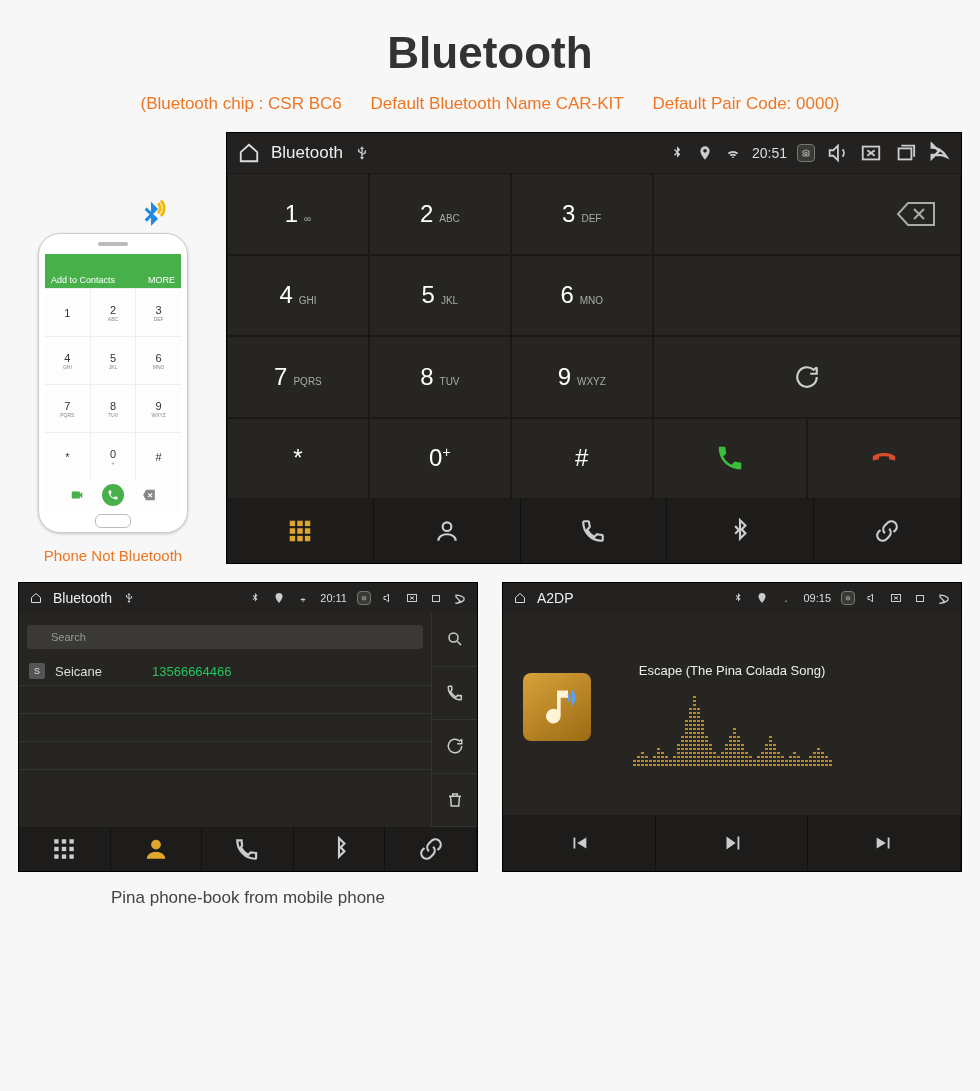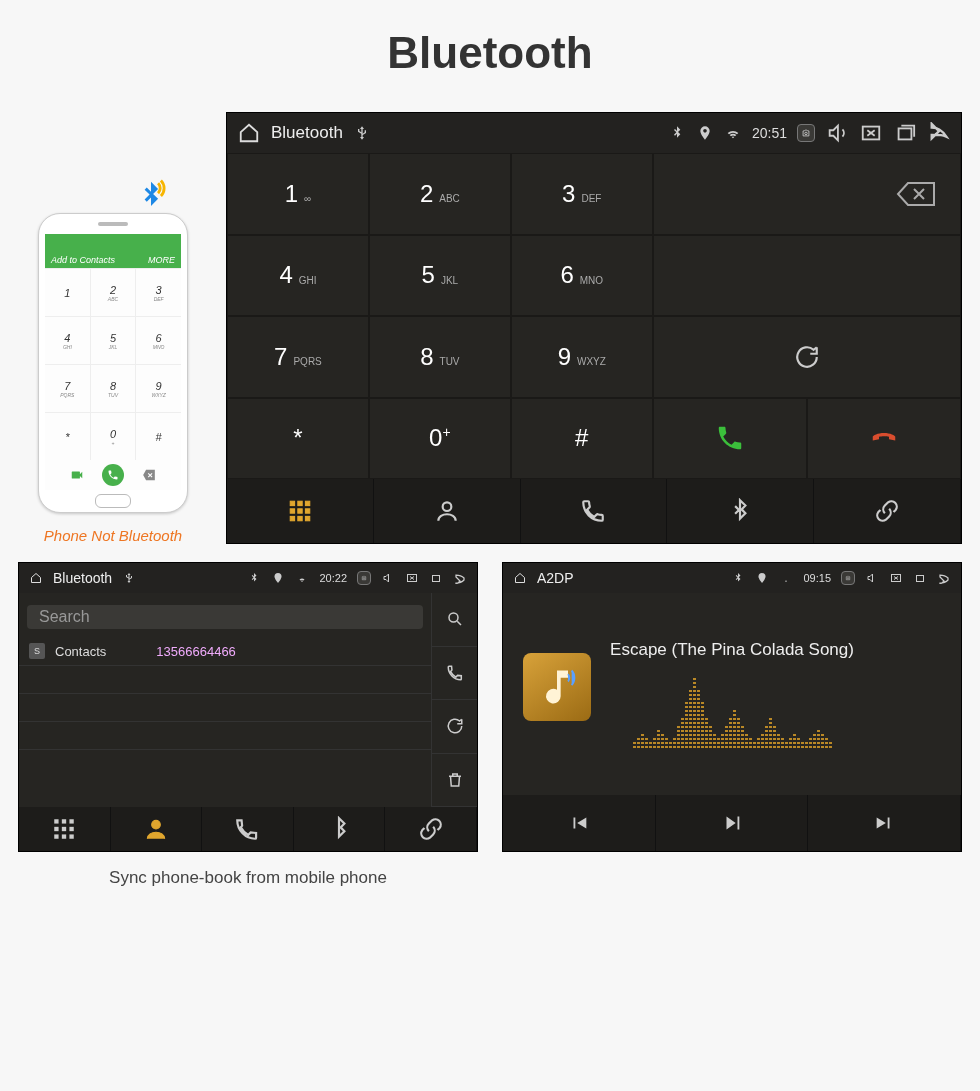--- a/index.html
+++ b/index.html
@@ -4,21 +4,21 @@
 <style>
   *{box-sizing:border-box;margin:0;padding:0;font-family:Arial,Helvetica,sans-serif;}
   body{background:#f7f7f7;width:980px;}
   .hero{padding:28px 20px 0 20px;text-align:center;}
   .hero h1{font-size:44px;font-weight:700;color:#333;margin-bottom:16px;}
   .hero .desc{font-size:17px;color:#555;line-height:1.55;max-width:800px;margin:0 auto 6px auto;}
   .hero .spec{font-size:17px;color:#ee7623;font-weight:400;}
   .spec span{padding:0 12px;}
 
   .top-row{display:flex;align-items:flex-end;padding:18px 18px 0 18px;gap:18px;}
-  .phone-col{width:190px;text-align:center;font-style:italic;}
+  .phone-col{width:190px;text-align:center;}
   .phone-col .caption{color:#ee7623;font-size:15px;margin-top:14px;}
   .bt-icon{text-align:right;padding-right:40px;margin-bottom:-4px;}
   .bt-icon svg{width:34px;height:34px;}
   .phone-body{width:150px;height:300px;margin:0 auto;background:#fff;border-radius:22px;border:1px solid #ccc;display:flex;flex-direction:column;box-shadow:0 1px 3px rgba(0,0,0,.2);} 
   .phone-spk{height:20px;display:flex;align-items:center;justify-content:center;}
   .phone-spk::before{content:"";width:30px;height:4px;background:#bbb;border-radius:2px;}
   .phone-screen{flex:1;background:#fdfdfd;margin:0 6px;display:flex;flex-direction:column;}
   .ps-bar{background:#47b04b;height:18px;display:flex;align-items:center;}
   .ps-title{background:#47b04b;color:#fff;font-size:9px;padding:3px 6px;display:flex;justify-content:space-between;}
   .ps-keypad{flex:1;display:flex;flex-direction:column;}
@@ -56,50 +56,55 @@
   .bt-tab.active svg{fill:#e0a62e;stroke:#e0a62e;}
 
   .caption-row{text-align:center;color:#444;font-size:17px;padding-top:16px;}
   .caption-sub{font-size:15px;}
 
   .bottom-row{display:flex;gap:24px;padding:18px;}
   .bcol{flex:1;display:flex;flex-direction:column;}
   .bcol .unit{height:290px;}
 
   
-  .pb-search{margin:8px;background:#3a3936;border-radius:4px;height:24px;font-size:16px;color:#999;display:flex;align-items:center;padding:0 12px;}
+  .pb-search{margin:8px;background:#3a3936;border-radius:4px;height:24px;font-size:11px;color:#999;display:flex;align-items:center;padding:0 24px;}
   .pb-list{flex:1;display:flex;}
   .pb-left{flex:1;padding:4px 0;}
   .pb-row{display:flex;align-items:center;padding:6px 10px;gap:10px;font-size:13px;color:#ddd;border-bottom:1px solid #333;}
   .pb-row .s{width:16px;height:16px;background:#555;font-size:9px;display:flex;align-items:center;justify-content:center;border-radius:2px;}
-  .pb-row .num{margin-left:40px;color:#f0abfc;}
+  .pb-row .num{margin-left:40px;color:#22c55e;}
   .pb-side{width:46px;display:flex;flex-direction:column;}
   .pb-side>div{flex:1;display:flex;align-items:center;justify-content:center;border-bottom:1px solid #333;border-left:1px solid #333;}
   .pb-side svg{width:18px;height:18px;}
 
   
   .a2-body{flex:1;display:flex;flex-direction:column;align-items:center;justify-content:center;gap:8px;position:relative;overflow:hidden;}
-  .a2-song{font-size:17px;color:#eee;}
+  .a2-song{font-size:13px;color:#eee;}
   .a2-art{width:68px;height:68px;background:linear-gradient(145deg,#d8a23a,#9b6b14);border-radius:8px;display:flex;align-items:center;justify-content:center;position:absolute;left:20px;top:60px;}
   .a2-eq{width:320px;height:80px;display:flex;align-items:flex-end;gap:1px;justify-content:center;}
   .a2-eq span{width:3px;background:repeating-linear-gradient(to top,#b98826 0 2px,transparent 2px 4px);}
   .a2-controls{height:56px;display:flex;background:#1d1c1a;}
   .a2-controls>div{flex:1;display:flex;align-items:center;justify-content:center;border-right:1px solid #111;}
   .a2-controls svg{width:22px;height:22px;}
 
   .small-status .title{font-size:14px;}
   .small-status{height:30px;font-size:11px;}
   .small-status .u-ico{width:14px;height:14px;}
   .small-status .u-ico svg{width:12px;height:12px;}
 </style>
 </head>
 <body>
 
 <div class="hero">
   <h1>Bluetooth</h1>
+  <p class="spec">
+    <span>(Bluetooth chip : CSR BC6</span>
+    <span>Default Bluetooth Name CAR-KIT</span>
+    <span>Default Pair Code: 0000)</span>
+  </p>
 </div>
 
 <div class="top-row">
   <div class="phone-col">
     <div class="bt-icon">
       <svg viewBox="0 0 24 24">
           <path fill="#1e88e5" d="M12 2l5 5-3.5 3.5L17 14l-5 5V13l-3 3-1.5-1.5L11 11 7.5 7.5 9 6l3 3V2z"></path>
           <path stroke="#f7b500" stroke-width="2" fill="none" d="M17 3c2 2 2 5 0 7M19 1c3 3 3 8 0 11"></path>
         </svg>
     </div>
@@ -389,21 +394,21 @@
         <span class="u-ico">
             <svg viewBox="0 0 24 24" fill="#ccc">
               <path d="M12 2a7 7 0 00-7 7c0 5 7 13 7 13s7-8 7-13a7 7 0 00-7-7z"></path>
             </svg>
           </span>
         <span class="u-ico">
             <svg viewBox="0 0 24 24" fill="#ccc">
               <path d="M12 20l-2-2a3 3 0 014 0l-2 2zm-5-5a8 8 0 0110 0l-2 2a5 5 0 00-6 0l-2-2z"></path>
             </svg>
           </span>
-        <span>20:22</span>
+        <span>20:11</span>
         <span class="u-ico boxed">
             <svg viewBox="0 0 24 24" fill="none" stroke="#ccc" stroke-width="2">
               <circle cx="12" cy="13" r="3"></circle>
               <path d="M5 7h3l2-2h4l2 2h3v12H5z"></path>
             </svg>
           </span>
         <span class="u-ico">
             <svg viewBox="0 0 24 24" fill="none" stroke="#ccc" stroke-width="2">
               <path d="M4 9v6h4l5 5V4L8 9H4z"></path>
             </svg>
@@ -423,21 +428,21 @@
             <svg viewBox="0 0 24 24" fill="none" stroke="#ccc" stroke-width="2.5">
               <path d="M4 12c6-6 10-6 16-6v4l-8 8 8 8v-4c-6 0-10 0-16-6z" transform="scale(-1,1) translate(-24,0)"></path>
             </svg>
           </span>
       </div>
       <div class="pb-list">
         <div class="pb-left">
           <div class="pb-search">Search</div>
           <div class="pb-row">
             <span class="s">S</span>
-            <span>Contacts</span>
+            <span>Seicane</span>
             <span class="num">13566664466</span>
           </div>
           <div class="pb-row" style="height:28px;"></div>
           <div class="pb-row" style="height:28px;"></div>
           <div class="pb-row" style="height:28px;"></div>
           <div class="pb-row" style="height:28px;border-bottom:none;"></div>
         </div>
         <div class="pb-side">
           <div>
               <svg viewBox="0 0 24 24" fill="none" stroke="#ccc" stroke-width="2">
@@ -493,21 +498,21 @@
             </svg>
           </div>
         <div class="bt-tab">
             <svg viewBox="0 0 24 24" fill="none" stroke="#ccc" stroke-width="2">
               <path d="M10 14a5 5 0 010-7l3-3a5 5 0 017 7l-2 2M14 10a5 5 0 010 7l-3 3a5 5 0 01-7-7l2-2"></path>
             </svg>
           </div>
       </div>
     </div>
     <div class="caption-row">
-      <div>Sync phone-book from mobile phone</div>
+      <div>Pina phone-book from mobile phone</div>
     </div>
   </div>
 
   <div class="bcol">
     <div class="unit">
       <div class="u-status small-status">
         <span class="u-ico">
             <svg viewBox="0 0 24 24" fill="none" stroke="#ddd" stroke-width="2">
               <path d="M3 11l9-8 9 8v10H3z"></path>
             </svg>

